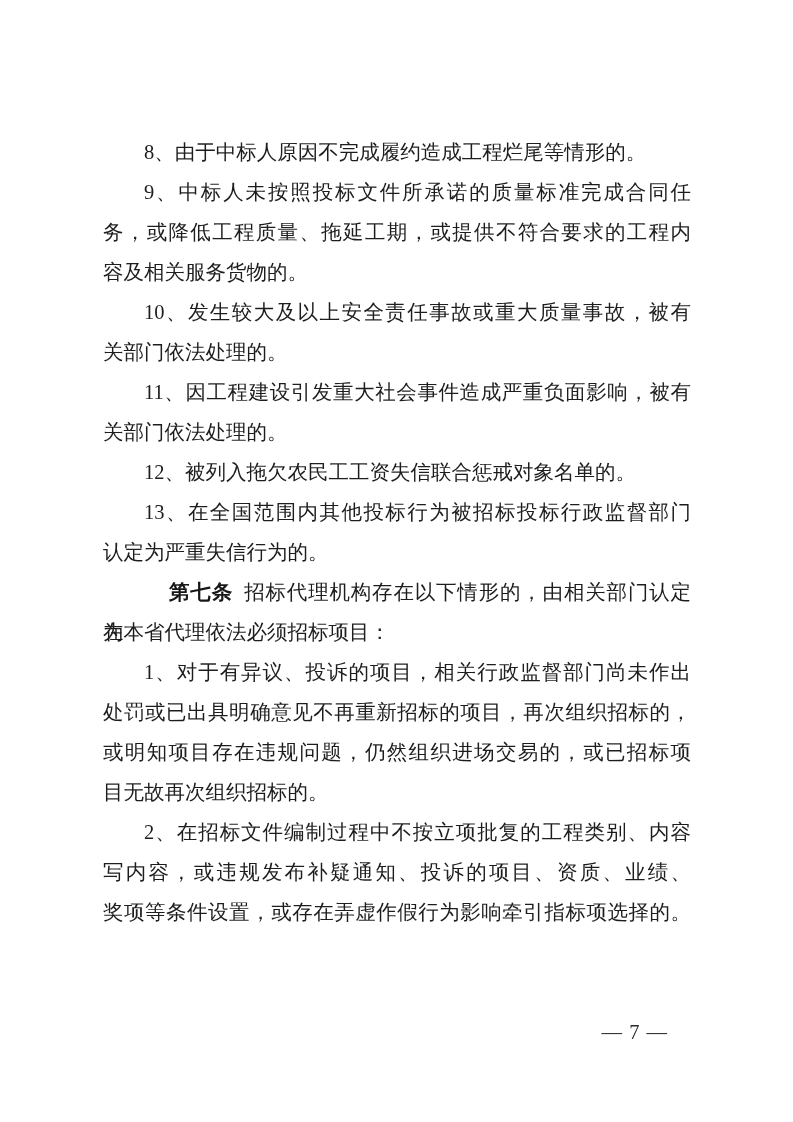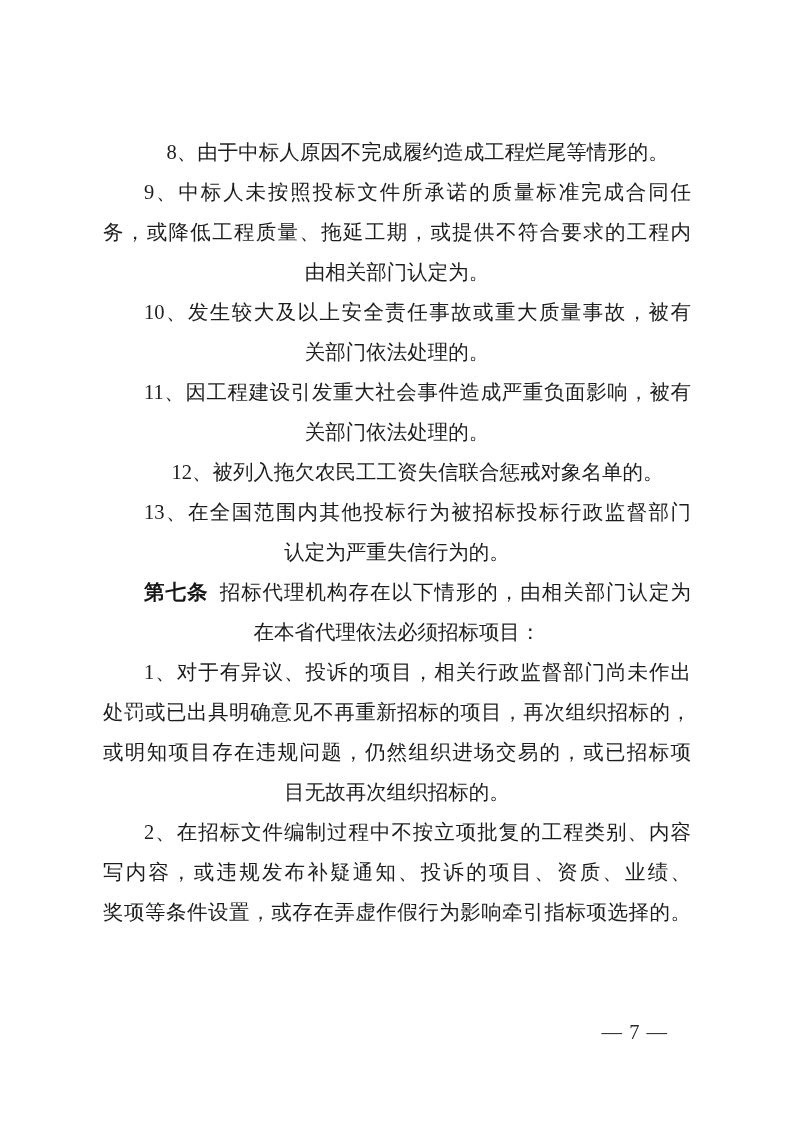--- a/index.html
+++ b/index.html
@@ -28,34 +28,35 @@
     left: 103px;
     top: 132px;
     width: 588px;
   }
   .line {
     height: 40px;
     line-height: 40px;
     font-size: 20.5px;
     white-space: normal;
     overflow: visible;
-    text-align: center;
+    text-align: left;
   }
   .indent {
     text-indent: 2em;
   }
   .fill {
     text-align: justify;
     text-align-last: justify;
     text-justify: inter-character;
   }
   .clause-term {
     font-weight: bold;
     margin-right: 0.55em;
     color: #161616;
+    margin-left: 25px;
   }
   .page-number {
     position: absolute;
     top: 1012px;
     right: 125px;
     height: 40px;
     line-height: 40px;
     font-size: 20.5px;
     letter-spacing: 1px;
     color: #2a2a2a;
@@ -64,21 +65,21 @@
 </head>
 <body>
 
 <div class="doc-page">
 
   <div class="doc-body">
 
     <div class="line indent">8、由于中标人原因不完成履约造成工程烂尾等情形的。</div>
     <div class="line indent fill">9、中标人未按照投标文件所承诺的质量标准完成合同任</div>
     <div class="line fill">务，或降低工程质量、拖延工期，或提供不符合要求的工程内</div>
-    <div class="line">由相关部门认定为。</div>
+    <div class="line">容及相关服务货物的。</div>
     <div class="line indent fill">10、发生较大及以上安全责任事故或重大质量事故，被有</div>
     <div class="line">关部门依法处理的。</div>
     <div class="line indent fill">11、因工程建设引发重大社会事件造成严重负面影响，被有</div>
     <div class="line">关部门依法处理的。</div>
     <div class="line indent">12、被列入拖欠农民工工资失信联合惩戒对象名单的。</div>
     <div class="line indent fill">13、在全国范围内其他投标行为被招标投标行政监督部门</div>
     <div class="line">认定为严重失信行为的。</div>
 
     <div class="line indent fill">
       <span class="clause-term">第七条</span><span>招标代理机构存在以下情形的，由相关部门认定为</span>

